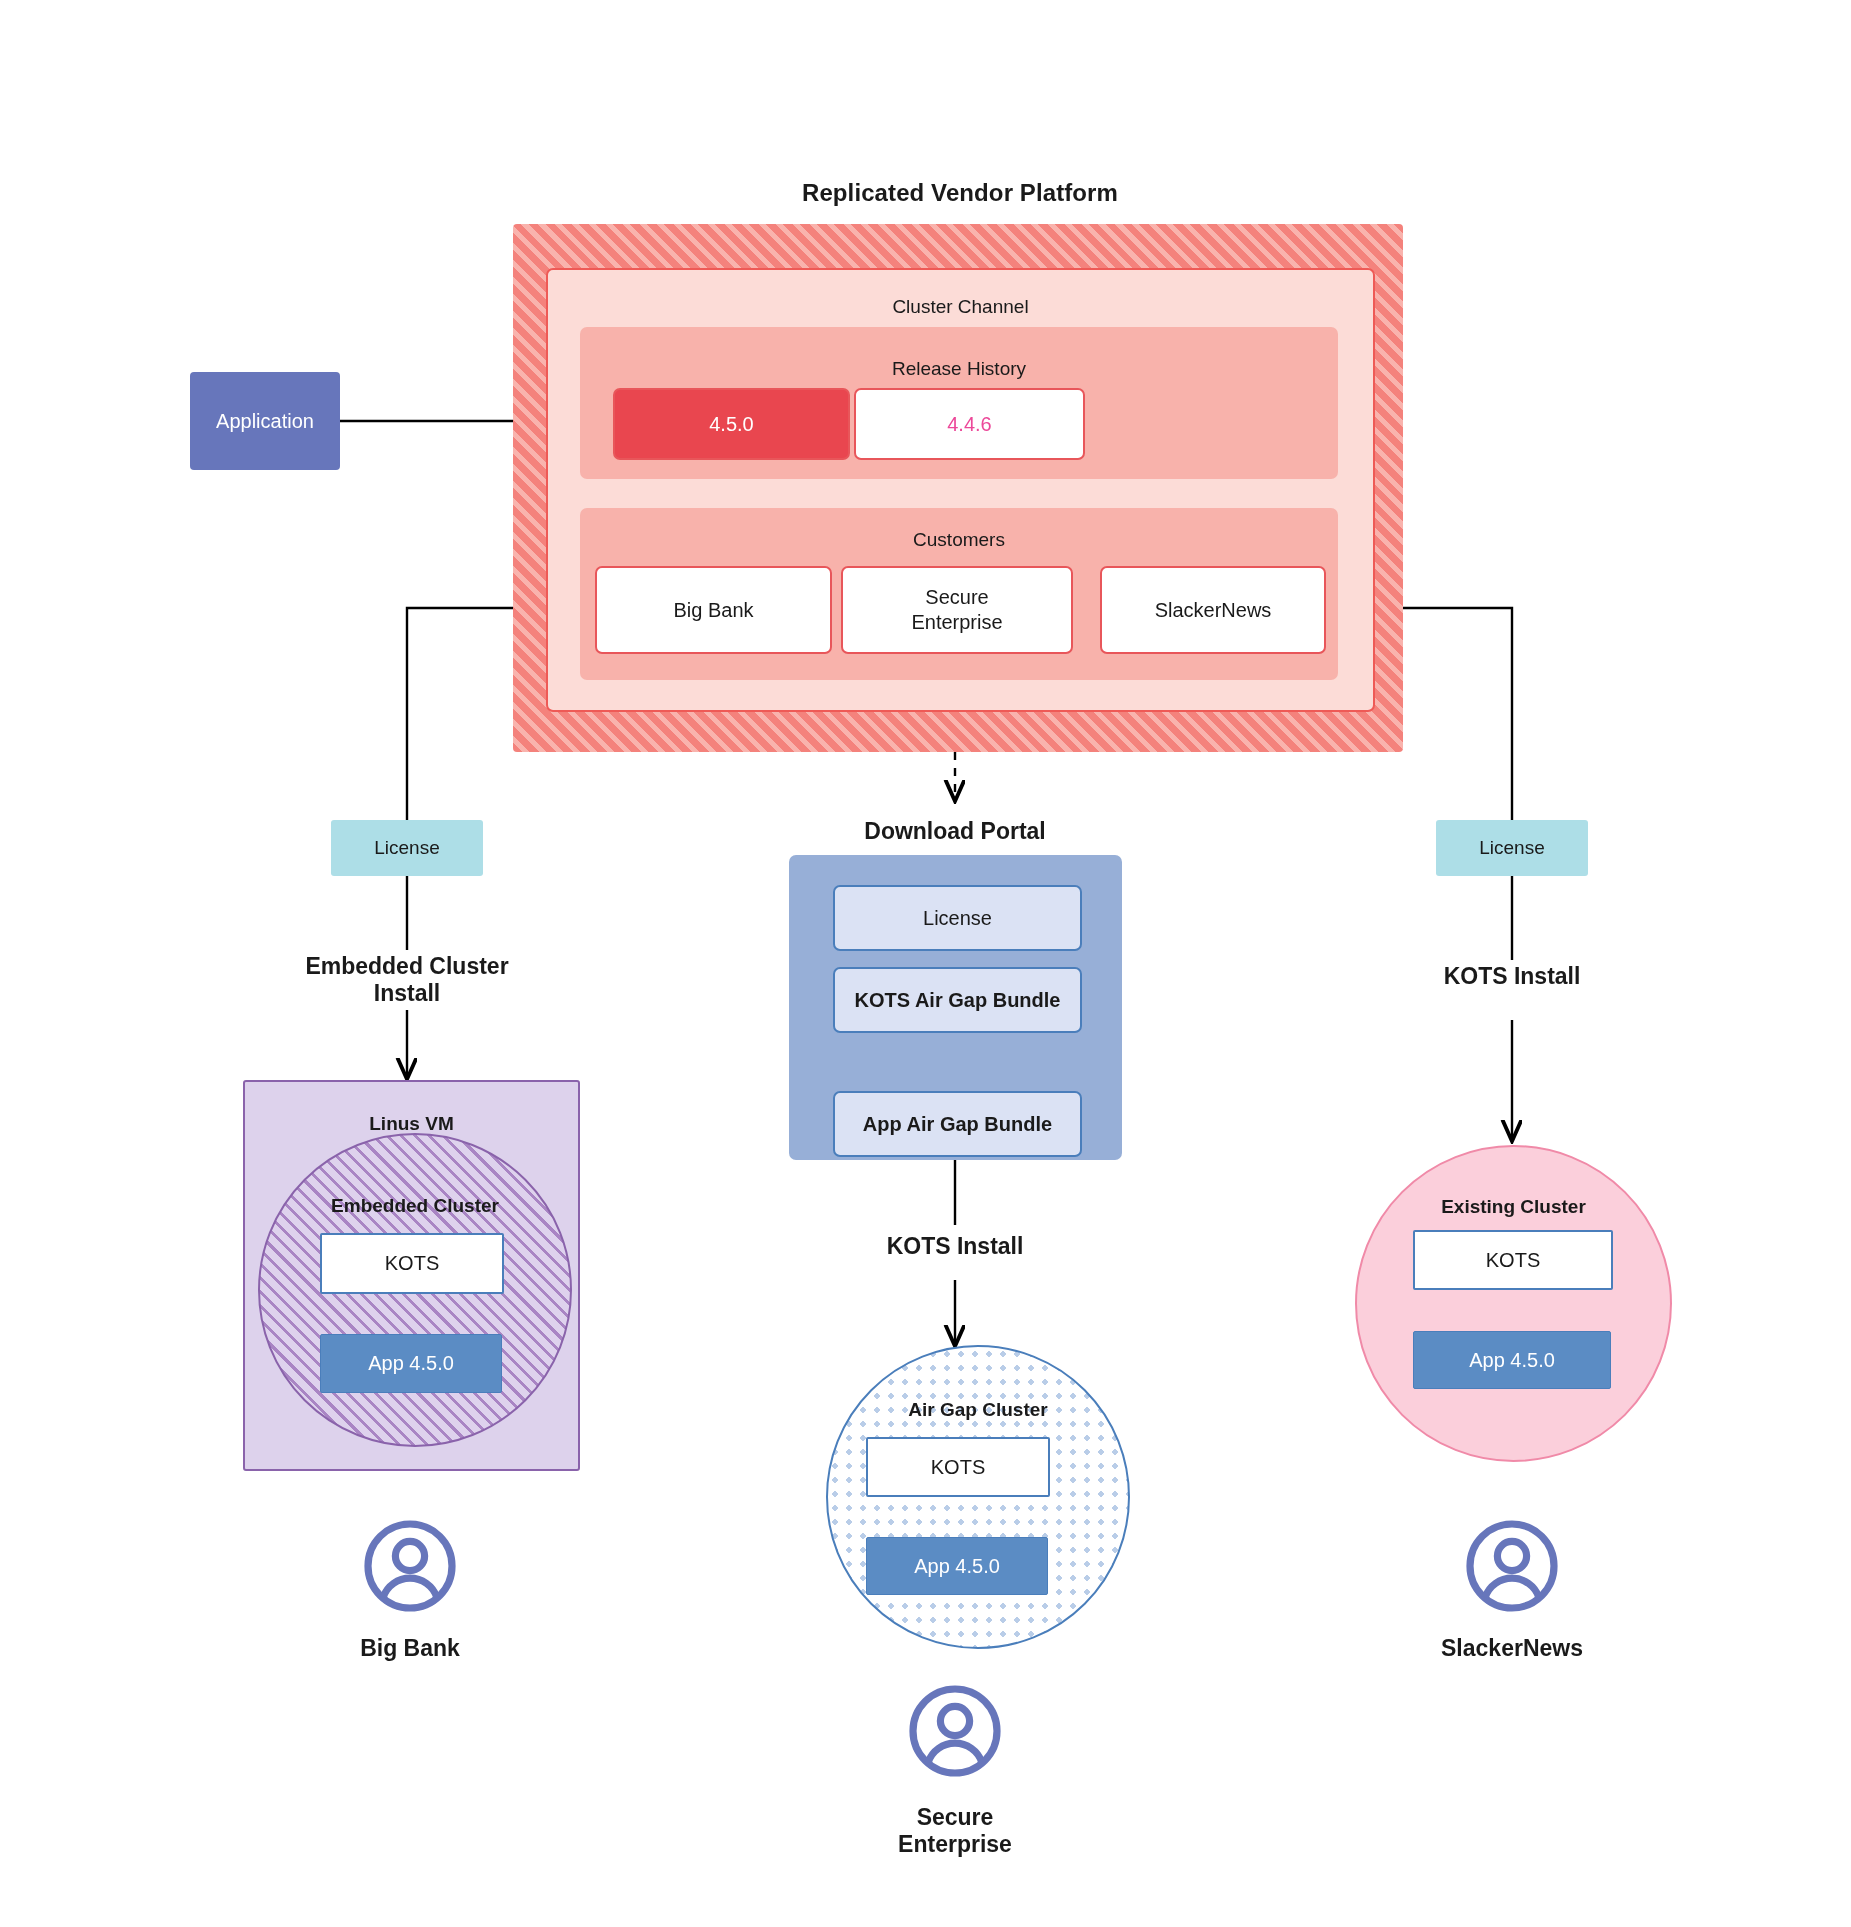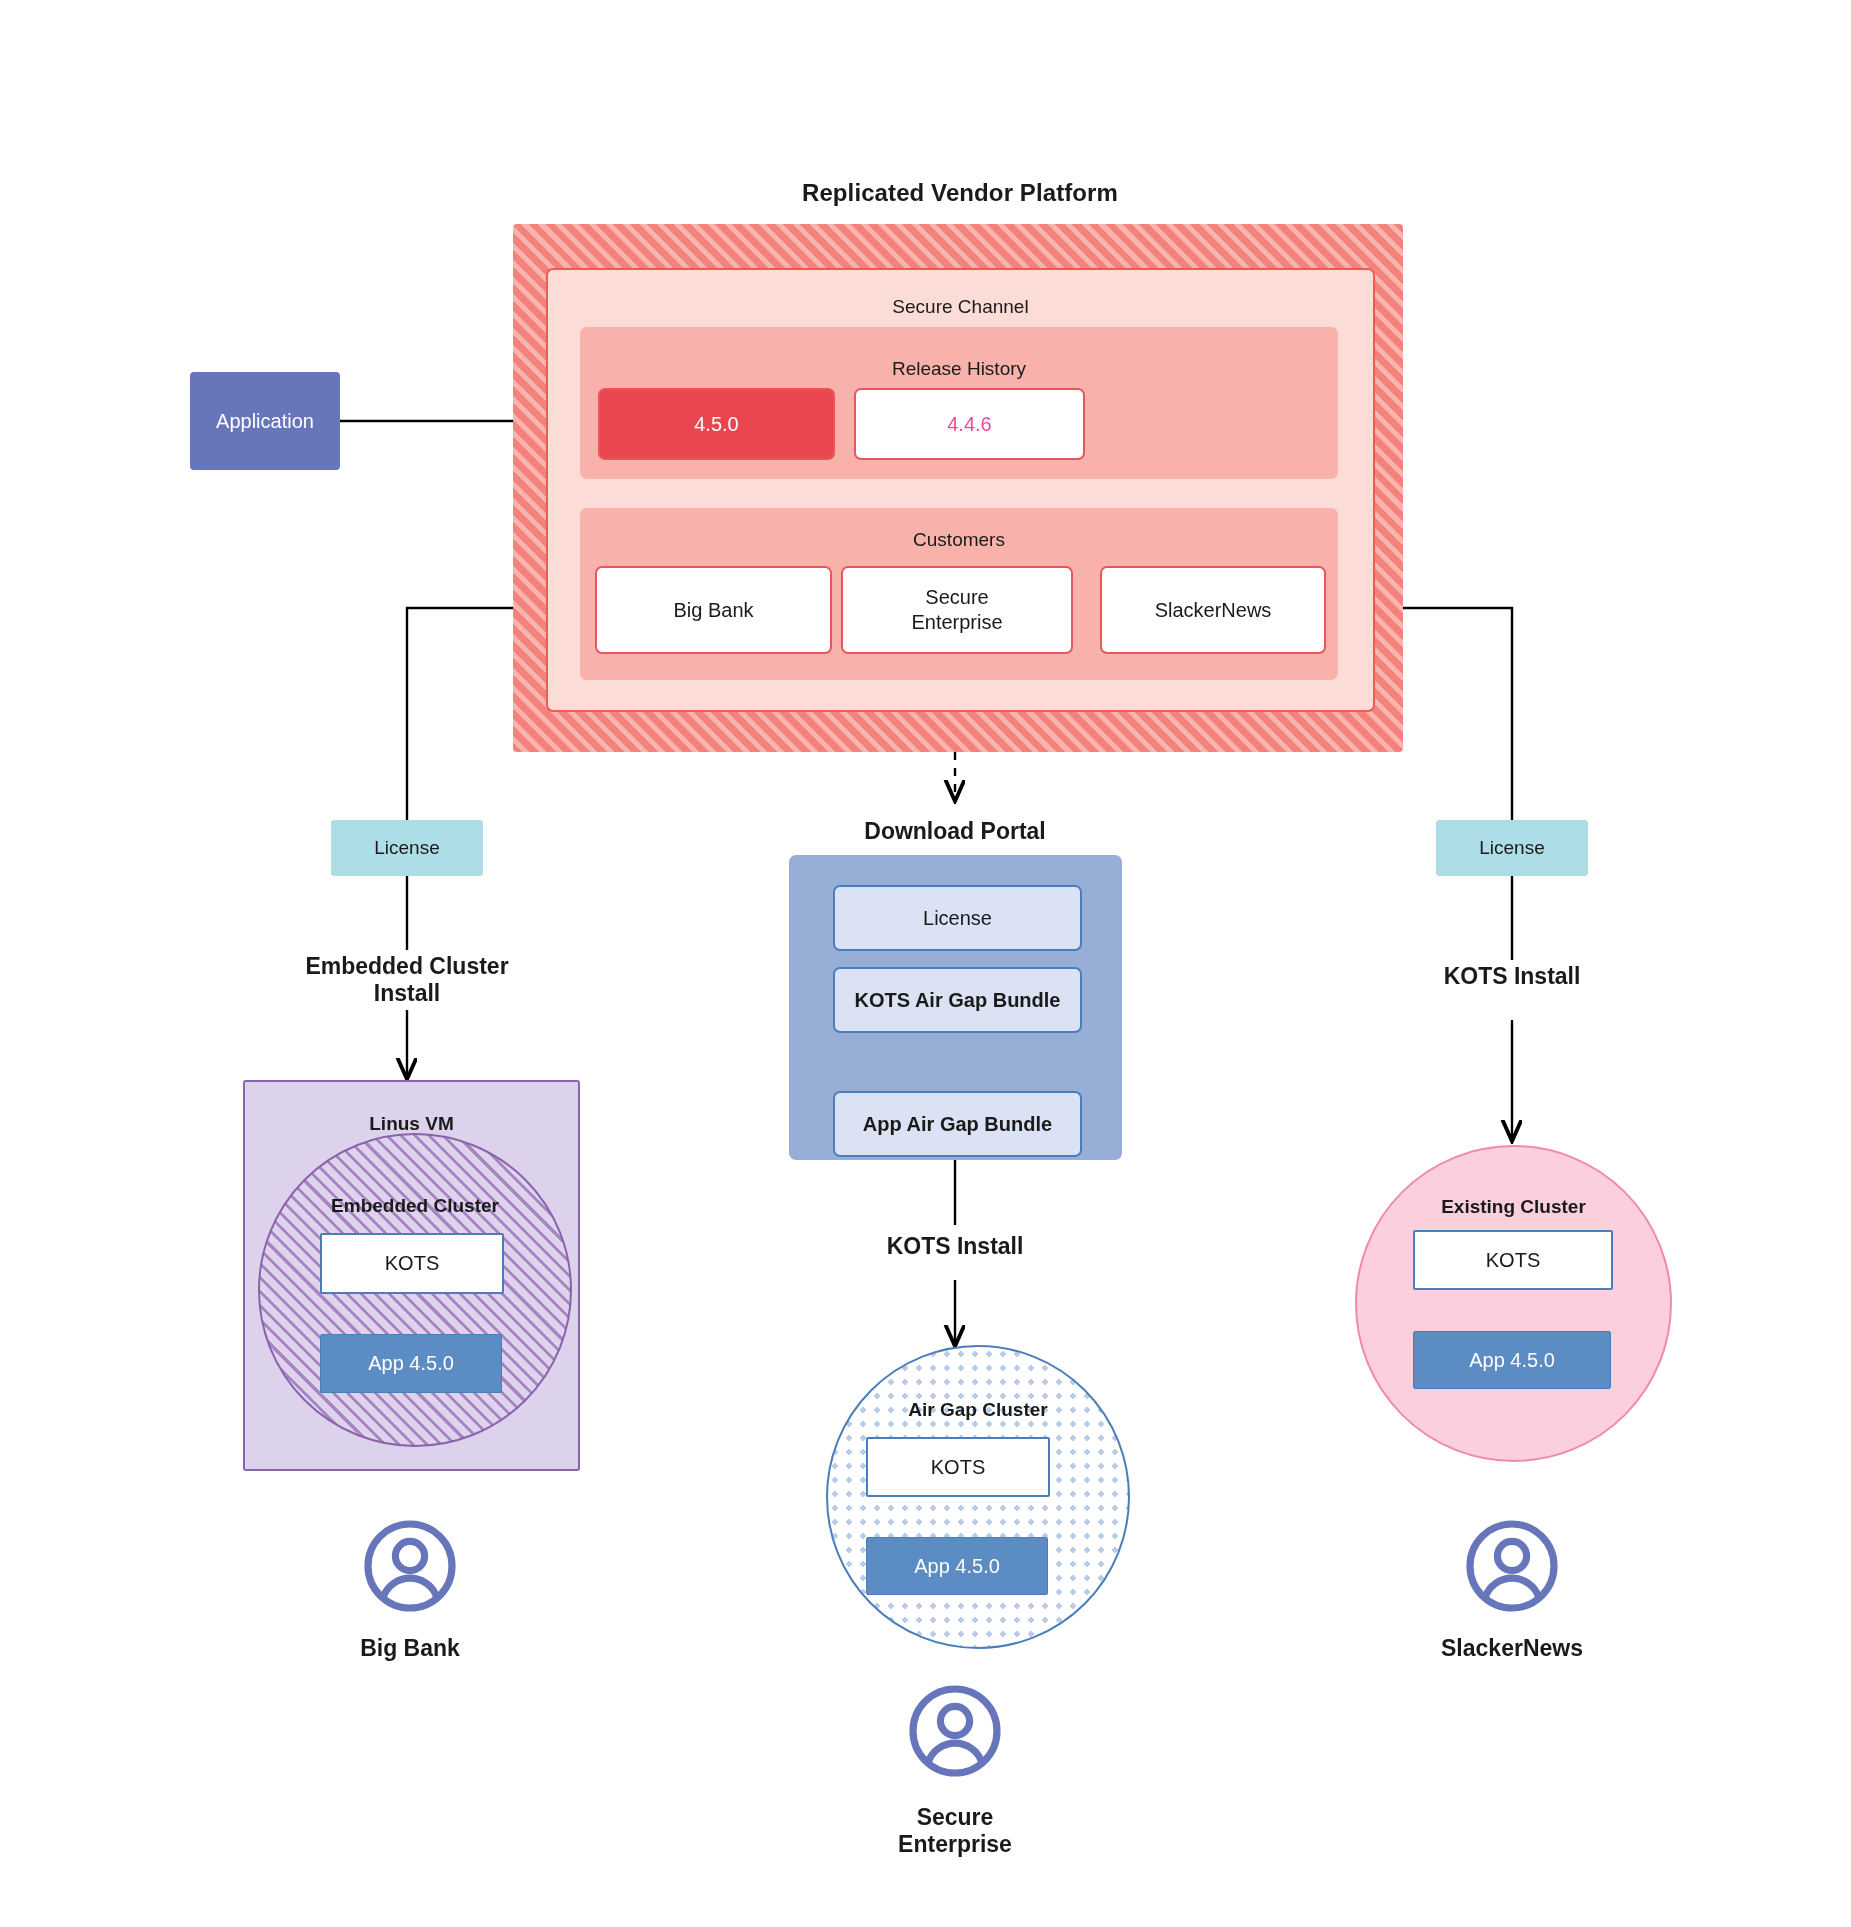--- a/index.html
+++ b/index.html
@@ -154,27 +154,27 @@
 
 <div class="abs ctr title-main" style="left:760px;top:178px;width:400px;height:30px;">Replicated Vendor Platform</div>
 
 <div class="abs ctr" id="application-box" style="left:190px;top:372px;width:150px;height:98px;">
   <span>Application</span>
 </div>
 
 <div class="abs" id="vendor-platform" style="left:513px;top:224px;width:890px;height:528px;"></div>
 
 <div class="abs" id="stable-channel" style="left:546px;top:268px;width:825px;height:440px;">
-  <div class="ctr title-plain" style="width:100%;height:46px;margin-top:14px;">Secure Channel</div>
+  <div class="ctr title-plain" style="width:100%;height:46px;margin-top:14px;">Cluster Channel</div>
 </div>
 
 <div class="abs inner-panel" style="left:580px;top:327px;width:758px;height:152px;">
   <div class="ctr title-plain" style="width:100%;height:36px;margin-top:24px;">Release History</div>
 </div>
-<div class="abs ctr rel-box filled" style="left:598px;top:388px;width:233px;height:68px;">
+<div class="abs ctr rel-box filled" style="left:613px;top:388px;width:233px;height:68px;">
   <span>4.5.0</span>
 </div>
 <div class="abs ctr rel-box hollow" style="left:854px;top:388px;width:227px;height:68px;">
   <span>4.4.6</span>
 </div>
 
 <div class="abs inner-panel" style="left:580px;top:508px;width:758px;height:172px;">
   <div class="ctr title-plain" style="width:100%;height:36px;margin-top:14px;">Customers</div>
 </div>
 <div class="abs ctr cust-box" style="left:595px;top:566px;width:233px;height:84px;">

